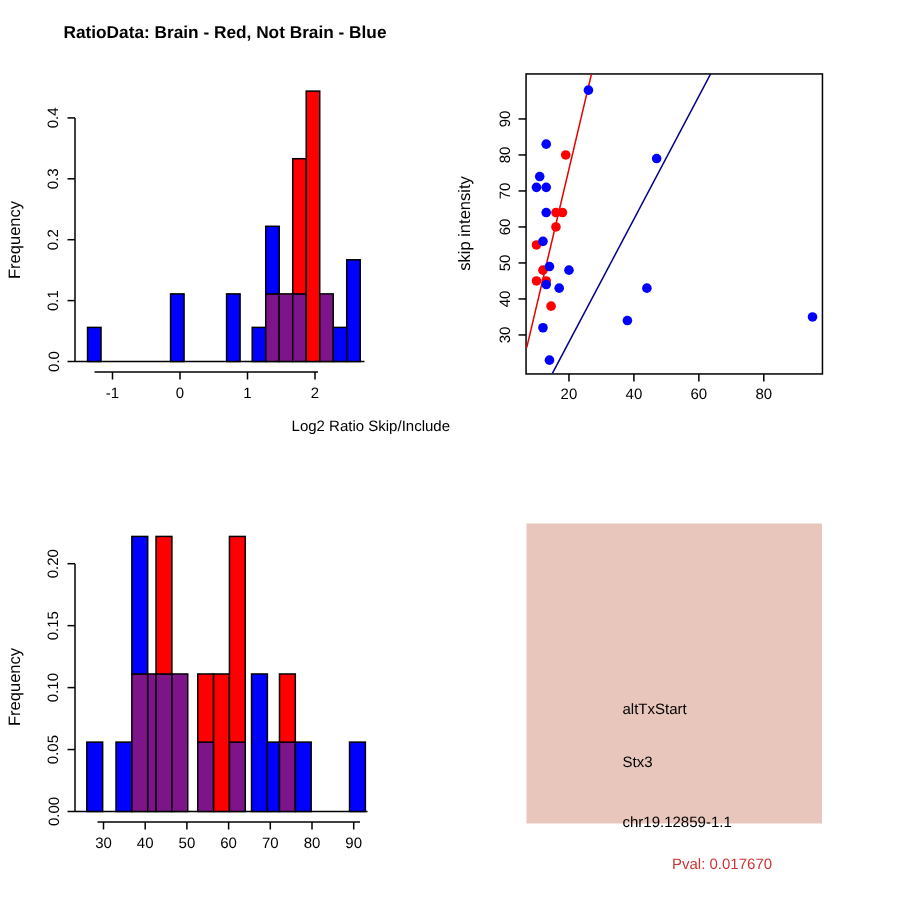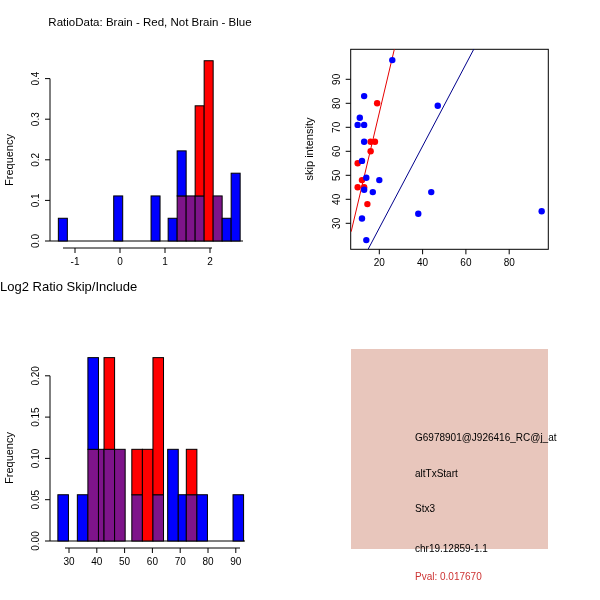--- a/index.html
+++ b/index.html
@@ -1,21 +1,21 @@
 <!DOCTYPE html>
 <html><head>
 <meta charset="utf-8">
 <style>
   html,body{margin:0;padding:0;background:#fff;}
   #shot{position:relative;width:600px;height:600px;background:#ffffff;overflow:hidden;
         font-family:"Liberation Sans",sans-serif;}
   .panel{position:absolute;width:300px;height:300px;}
   .ptitle{position:absolute;left:0;top:16px;width:100%;text-align:center;
-          font-weight:normal;font-size:11.5px;white-space:nowrap;color:#000;}
-  .xlab{position:absolute;left:0;width:100%;text-align:left;font-size:13px;color:#000;}
+          font-weight:bold;font-size:11.5px;white-space:nowrap;color:#000;}
+  .xlab{position:absolute;left:0;width:100%;text-align:right;font-size:10px;color:#000;}
   .panel svg{position:absolute;left:0;top:0;}
   svg text{font-family:"Liberation Sans",sans-serif;font-size:10px;fill:#000;}
   svg text.axlab{font-size:11px;}
   .infobox{position:absolute;}
   .iline{position:absolute;left:64px;font-size:10px;white-space:nowrap;color:#000;}
 </style>
 </head>
 <body>
 
 <div id="shot">
@@ -171,21 +171,20 @@
         <rect x="186.31599999999997" y="194.744" width="10.563999999999993" height="46.256" fill="#7e148a" stroke="#000000" stroke-width="1"></rect>
         <rect x="186.31599999999997" y="149.314" width="10.563999999999993" height="45.43000000000001" fill="#ff0000" stroke="#000000" stroke-width="1"></rect>
         <rect x="196.87999999999997" y="194.744" width="10.563999999999993" height="46.256" fill="#0000ff" stroke="#000000" stroke-width="1"></rect>
         <rect x="233.01999999999998" y="194.744" width="10.563999999999993" height="46.256" fill="#0000ff" stroke="#000000" stroke-width="1"></rect>
         <text x="13" y="158" text-anchor="middle" class="axlab" transform="rotate(-90 13 158)">Frequency</text>
       </svg>
   </div>
 
   <div class="panel" style="left:300px;top:300px">
     <div class="infobox" style="left: 51px; top: 49px; width: 197px; height: 200px; background: rgb(232, 198, 188);">
-      <div class="iline" style="top:83px">G6978901@J926416_RC@j_at</div>
       <div class="iline" style="top:119px">altTxStart</div>
       <div class="iline" style="top:154px">Stx3</div>
       <div class="iline" style="top:194px">chr19.12859-1.1</div>
-      <div class="iline" id="pval-line" style="top: 222px; color: rgb(205, 51, 51);">Pval: 0.017670</div>
+      <div class="iline" id="pval-line" style="top: 222px; color: rgb(205, 51, 51); margin-left: 33px;">Pval: 0.017670</div>
     </div>
   </div>
 
 </div>
 
 </body></html>

